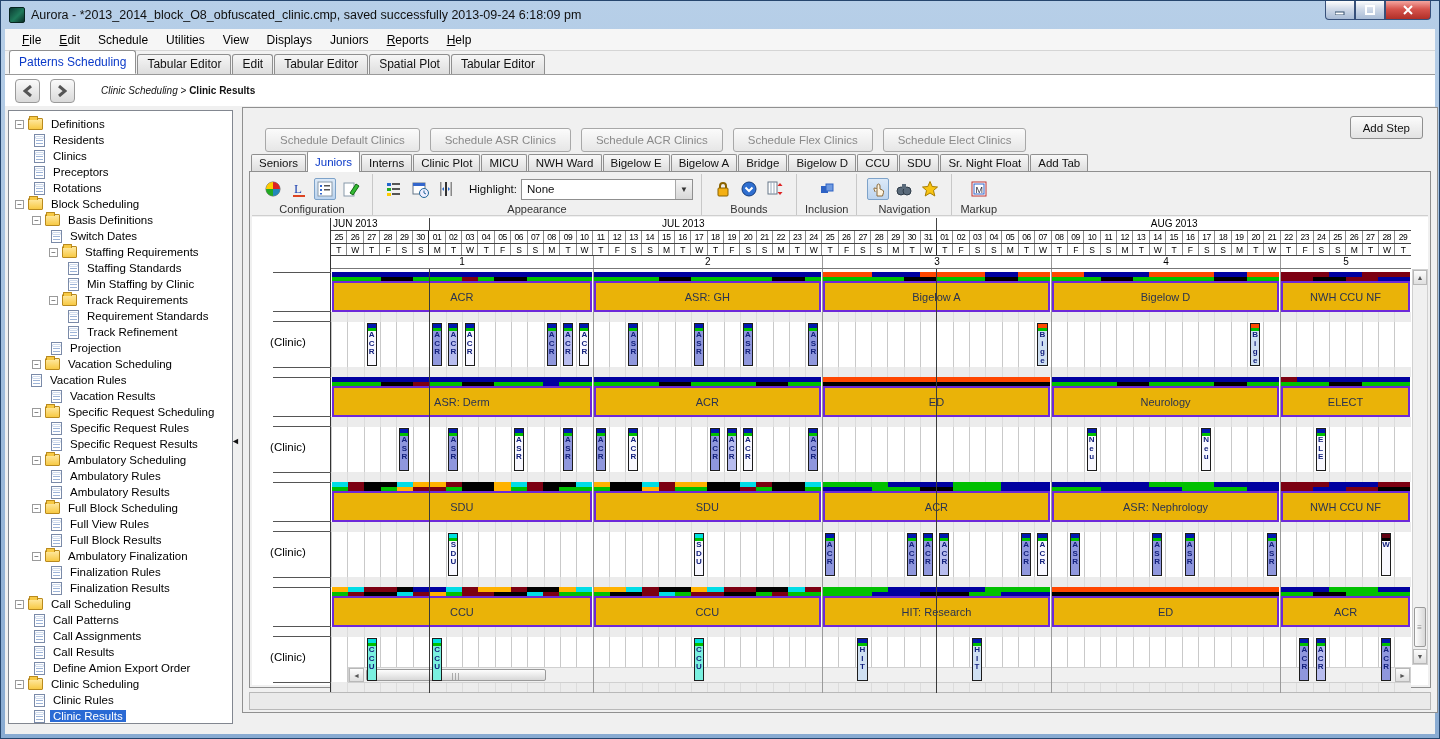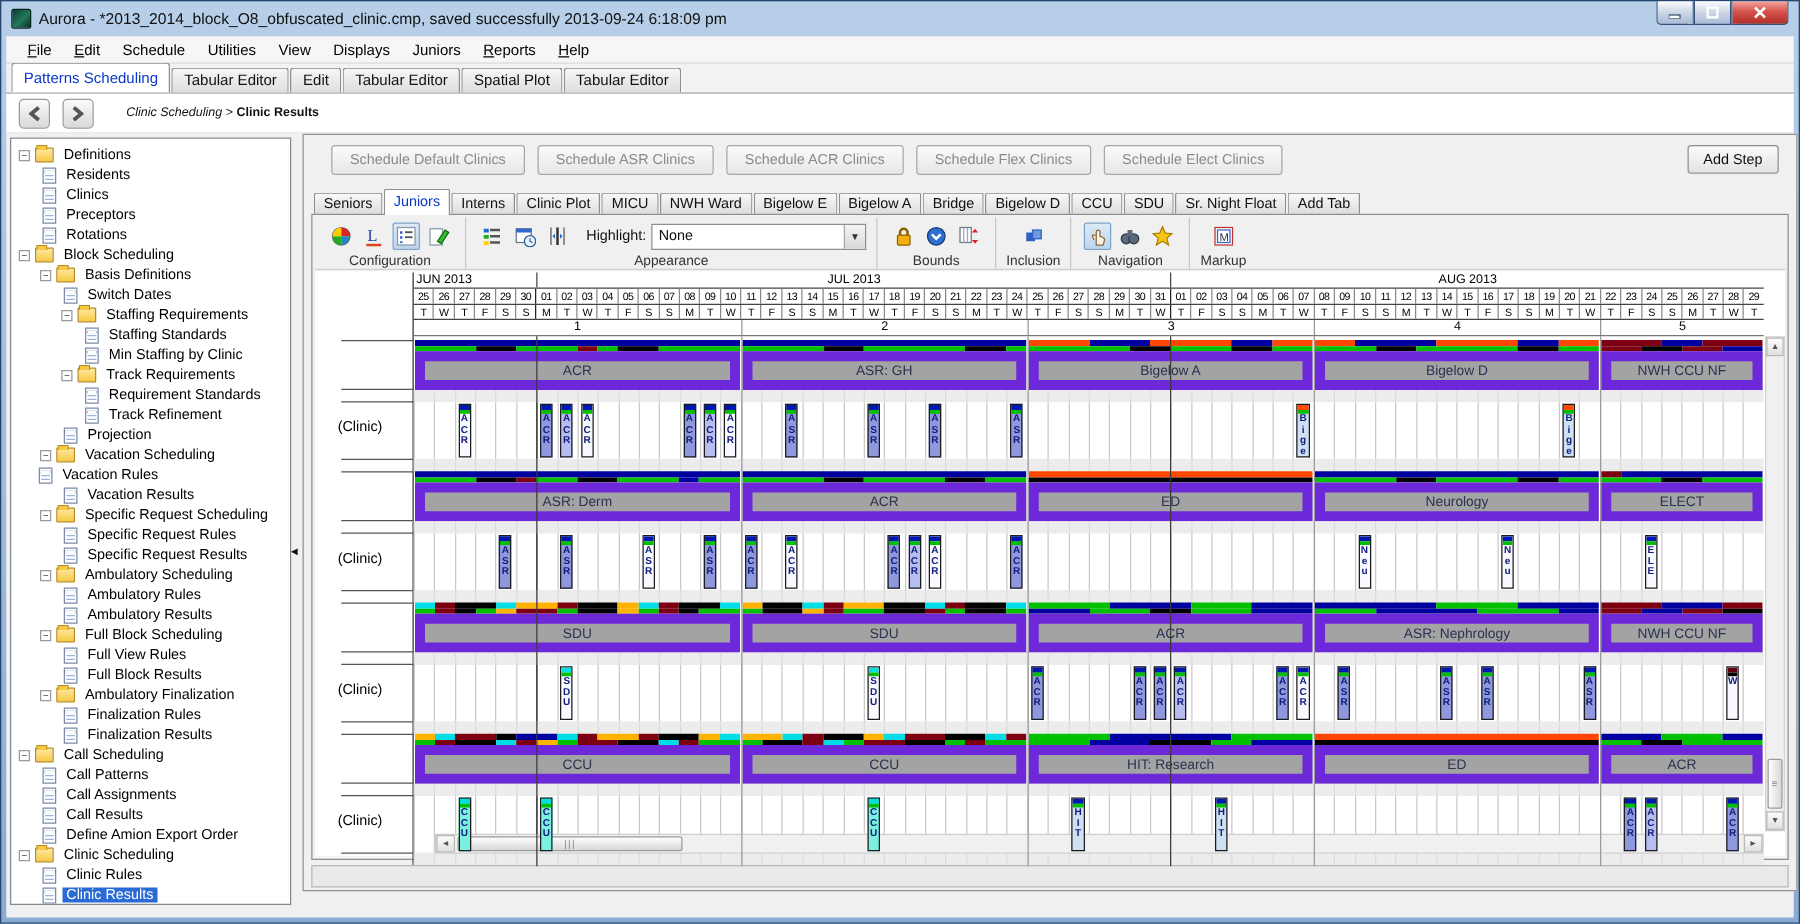--- a/index.html
+++ b/index.html
@@ -44,21 +44,21 @@
   .tico.folder { background:linear-gradient(#ffe9a2,#f7c944); border:1px solid #b98a1d; border-radius:1px; }
   .tico.folder:before { content:""; position:absolute; left:0; top:-3px; width:7px; height:3px; background:#f7c944; border:1px solid #b98a1d; border-bottom:none; border-radius:1px 1px 0 0; }
   .tico.page { width:11px; height:13px; background:#fff; border:1px solid #7a8aa8; margin-left:2px; }
   .tico.page:before { content:""; position:absolute; left:1px; top:2px; right:1px; height:1px; box-shadow:0 0 0 0.5px #9db4d8, 0 3px 0 0 #9db4d8, 0 6px 0 0 #9db4d8; }
   .tlabel { padding:0 3px; }
   .titem.sel .tlabel { background:#2a6ad4; color:#fff; }
   .splitter-arrow { position:absolute; left:226px; top:330px; font-size:9px; color:#111; }
 
   
   .content { position:absolute; left:237px; top:1px; width:1196px; height:606px; border:1px solid #909090; background:#f0f0f0; }
-  .actions { position:absolute; left:22px; top:8px; display:flex; }
+  .actions { position:absolute; left:22px; top:20px; display:flex; }
   .abtn { height:24px; padding:0 14px; margin-right:10px; font-size:11.5px; color:#8a8a8a; background:linear-gradient(#fbfbfb,#e6e6e6); border:1px solid #a8a8a8; border-radius:3px; display:flex; align-items:center; }
   .addstep { position:absolute; right:14px; top:8px; height:23px; padding:0 12px; font-size:11.5px; color:#111; background:linear-gradient(#fbfbfb,#e2e2e2); border:1px solid #8f8f8f; border-radius:3px; display:flex; align-items:center; }
 
   .tabrow2 { position:absolute; left:8px; top:43px; right:8px; height:21px; display:flex; align-items:flex-end; }
   .vtab { font-size:11.5px; color:#111; background:linear-gradient(#f8f8f8,#dcdcdc); border:1px solid #8f8f8f; border-bottom:none; padding:2px 7px; margin-right:1px; border-radius:2px 2px 0 0; height:18px; white-space:nowrap; }
   .vtab.active { background:#fff; color:#0a39c8; height:21px; padding-top:4px; position:relative; z-index:2; }
 
   .tabpanel { position:absolute; left:6px; top:63px; right:6px; bottom:24px; border:1px solid #8f8f8f; background:#f0f0f0; }
   .status { position:absolute; left:6px; bottom:2px; right:6px; height:18px; background:#eaeaea; border:1px solid #b8b8b8; }
 
@@ -94,21 +94,21 @@
   .rows { position:absolute; left:78px; right:17px; top:52px; height:424px; border-left:1px solid #333; }
   .vline { position:absolute; top:0; bottom:0; width:1px; z-index:4; }
   .gaprow { position:absolute; left:0; right:0; background:#ececec; display:flex; }
   .gaprow i { flex:1; border-left:1px solid #dcdcdc; }
   .rotrow { position:absolute; left:0; right:0; height:40px; }
   .rotrow:before { content:""; position:absolute; left:-58px; width:58px; top:0; border-top:1px solid #555; }
   .rotrow:after  { content:""; position:absolute; left:-58px; width:58px; bottom:0; border-bottom:1px solid #555; }
   .block { position:absolute; top:0; bottom:0; }
   .striptop { position:absolute; left:0; right:0; top:0; height:5px; display:flex; }
   .stripbot { position:absolute; left:0; right:0; top:5px; height:4px; display:flex; }
-  .blockbar { position:absolute; left:0; right:0; top:9px; bottom:0; background:#a3a3a3; border:8px solid #6d28d9; display:flex; align-items:center; justify-content:center; font-size:11px; color:#2a3350; overflow:hidden; white-space:nowrap; }
+  .blockbar { position:absolute; left:0; right:0; top:9px; bottom:0; background:#eab308; border:2px solid #6d28d9; display:flex; align-items:center; justify-content:center; font-size:11px; color:#2a3350; overflow:hidden; white-space:nowrap; }
   .clinrow { position:absolute; left:0; right:0; height:45px; background:#fff; display:flex; }
   .clinrow:before { content:""; position:absolute; left:-58px; width:58px; top:-1px; border-top:1px solid #555; }
   .clinrow:after  { content:""; position:absolute; left:-58px; width:58px; bottom:-1px; border-bottom:1px solid #555; }
   .clinrow i { flex:1; border-left:1px solid #c9c9c9; }
   .bar { position:absolute; top:1px; height:43px; border:1px solid #1c1c1c; z-index:6; overflow:hidden; }
   .bar .cap { height:4px; }
   .bar .gs { height:3px; }
   .bar span { display:block; font-size:8px; line-height:8.5px; text-align:center; color:#13207d; font-weight:bold; font-family:"Liberation Sans",sans-serif; }
   .gutlab { position:absolute; left:0; width:72px; text-align:center; font-size:11.5px; color:#000; z-index:3; }
 

